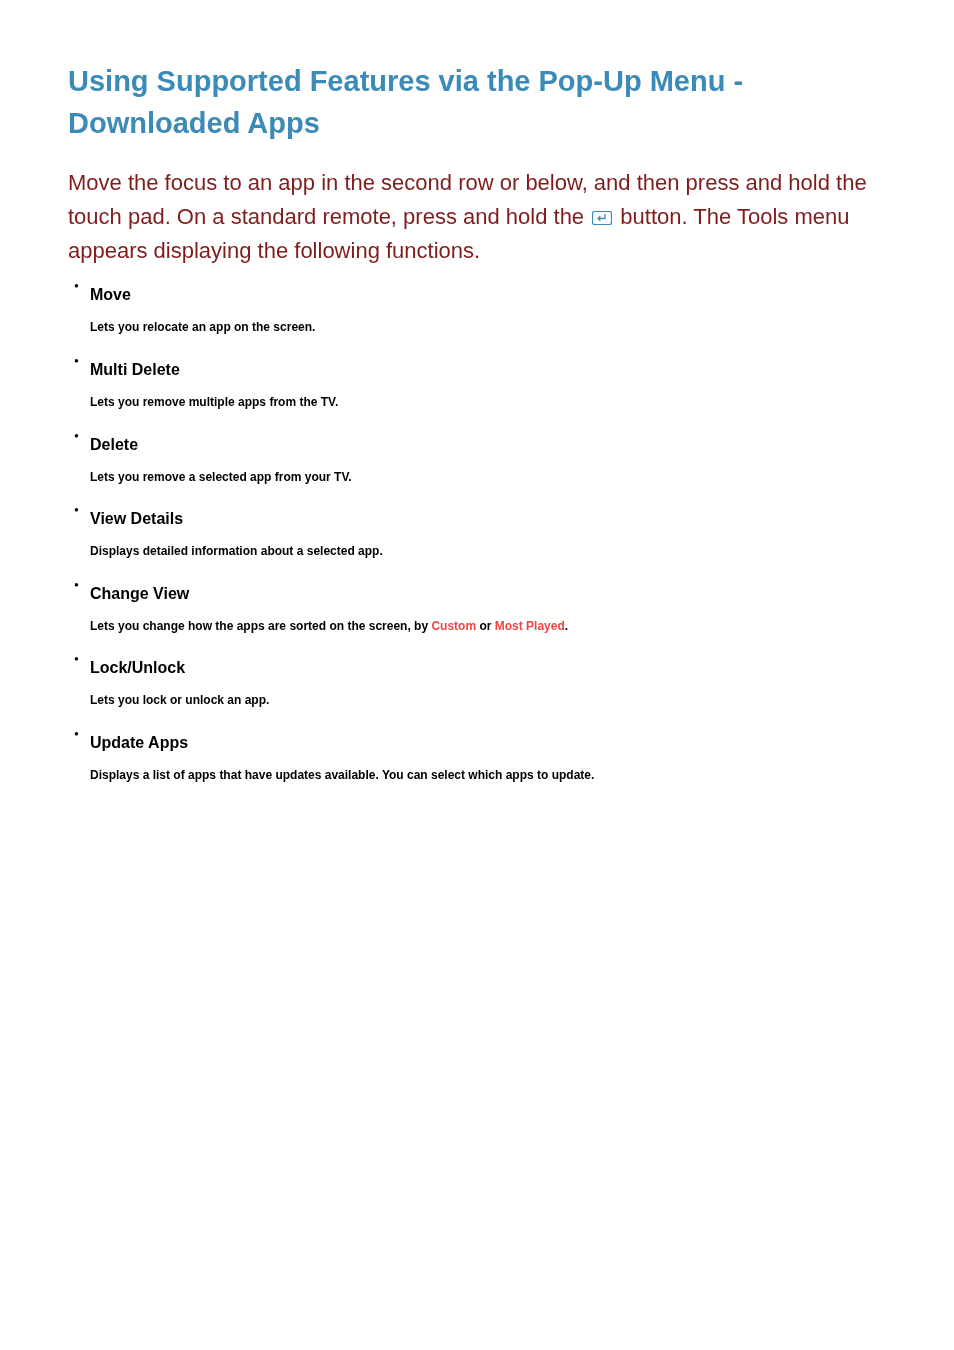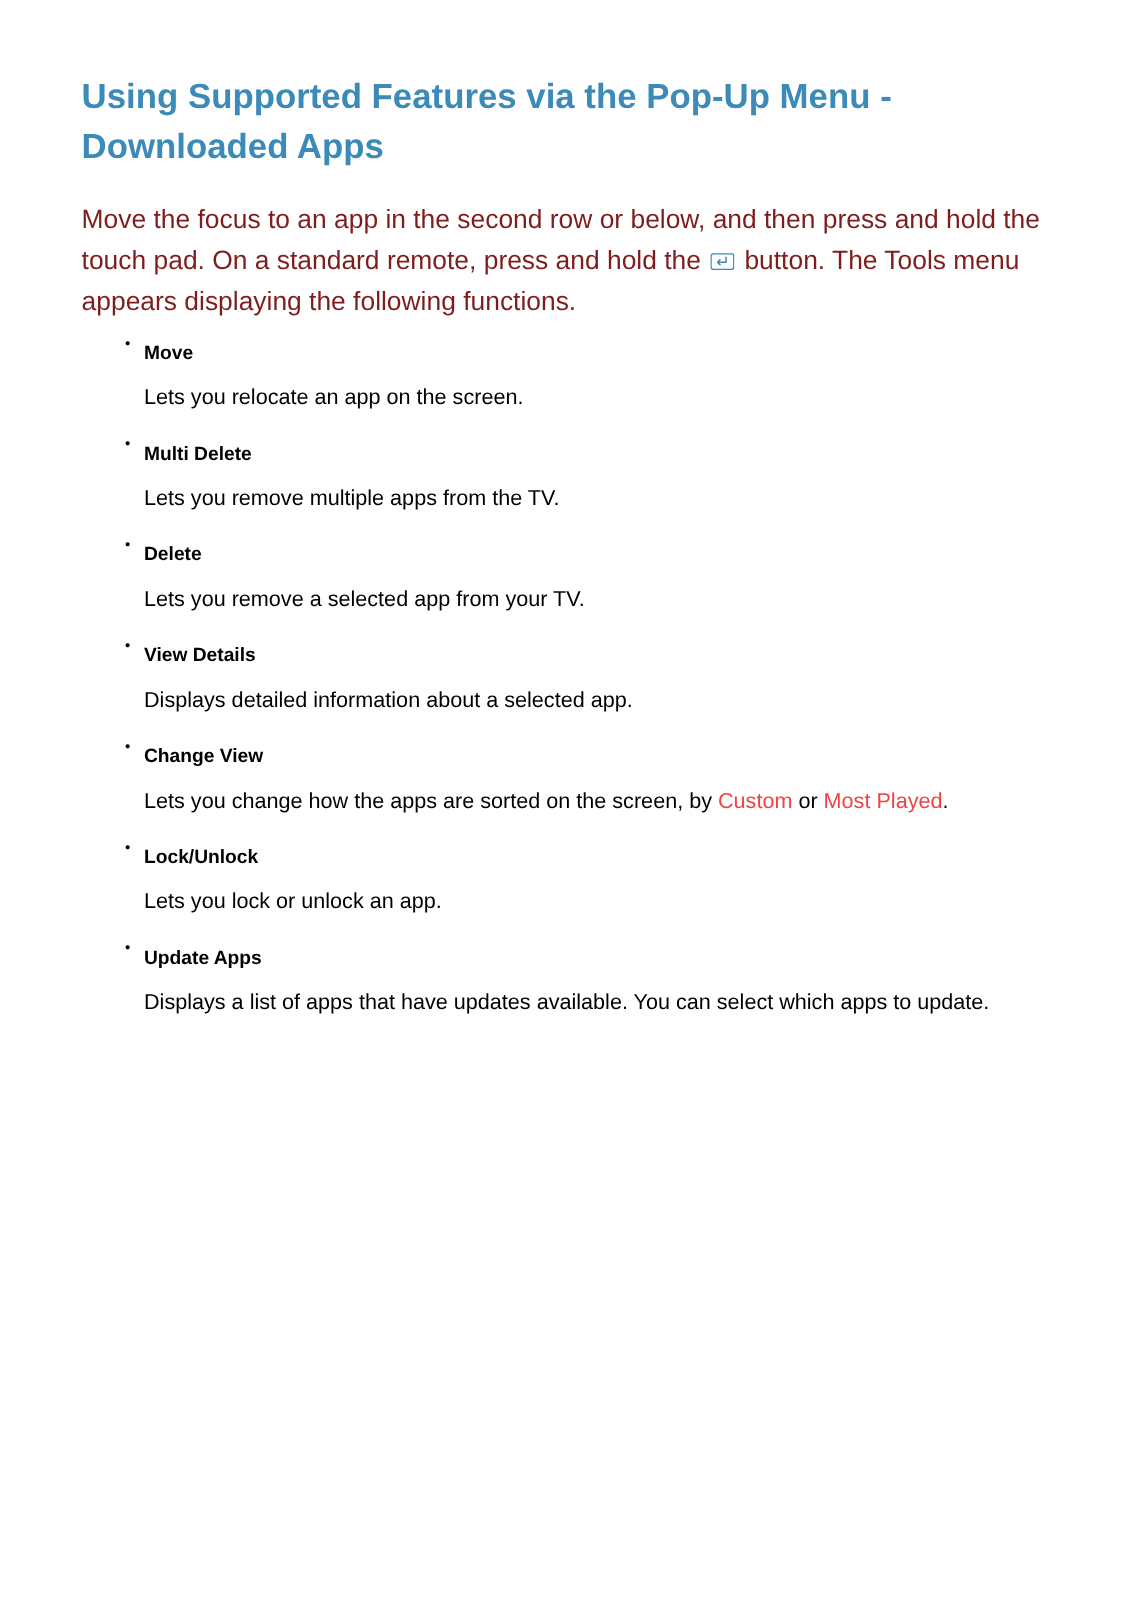--- a/index.html
+++ b/index.html
@@ -37,46 +37,46 @@
       display: block;
     }
     ul {
       list-style: none;
       padding-left: 22px;
       margin-top: 10px;
     }
     ul > li {
       position: relative;
       margin-bottom: 0;
-      margin-left: 30px;
     }
     ul > li::before {
       content: "●";
       position: absolute;
       left: -16px;
       top: 3px;
       font-size: 8px;
       color: #000000;
     }
     .item-title {
       font-weight: bold;
       font-size: 16px;
       color: #000000;
       line-height: 1.5;
       padding-top: 5px;
       padding-bottom: 5px;
       display: inline-block;
     }
     .item-desc {
-      font-size: 18px;
+      font-size: 12px;
       color: #000000;
       line-height: 1.55;
       margin-top: 6px;
       margin-bottom: 16px;
       padding-left: 0;
+      font-weight: bold;
     }
     .highlight {
       color: #ef4444;
     }
   </style>
 </head>
 <body>
 
 <h1>Using Supported Features via the Pop-Up Menu - Downloaded Apps</h1>
 

